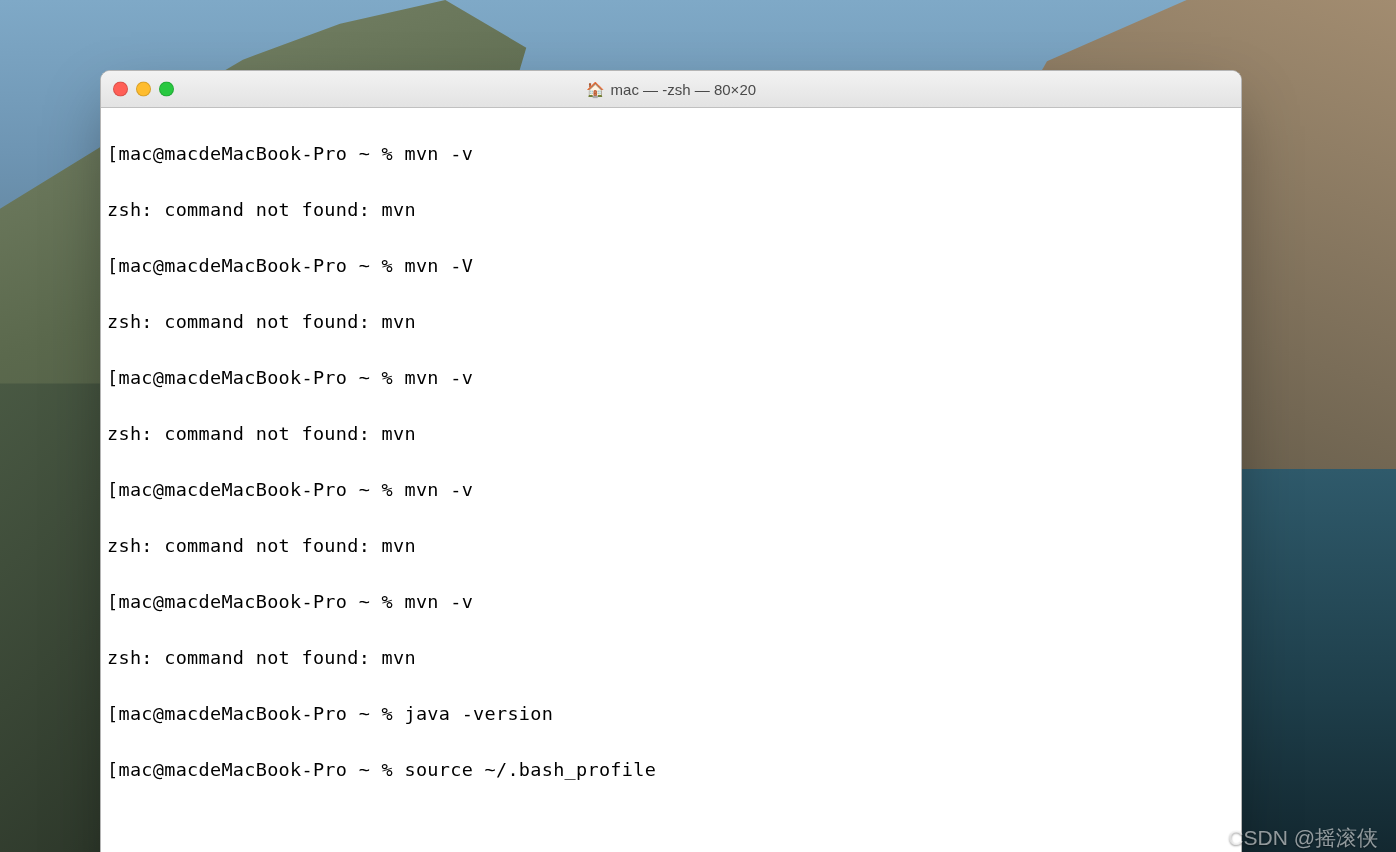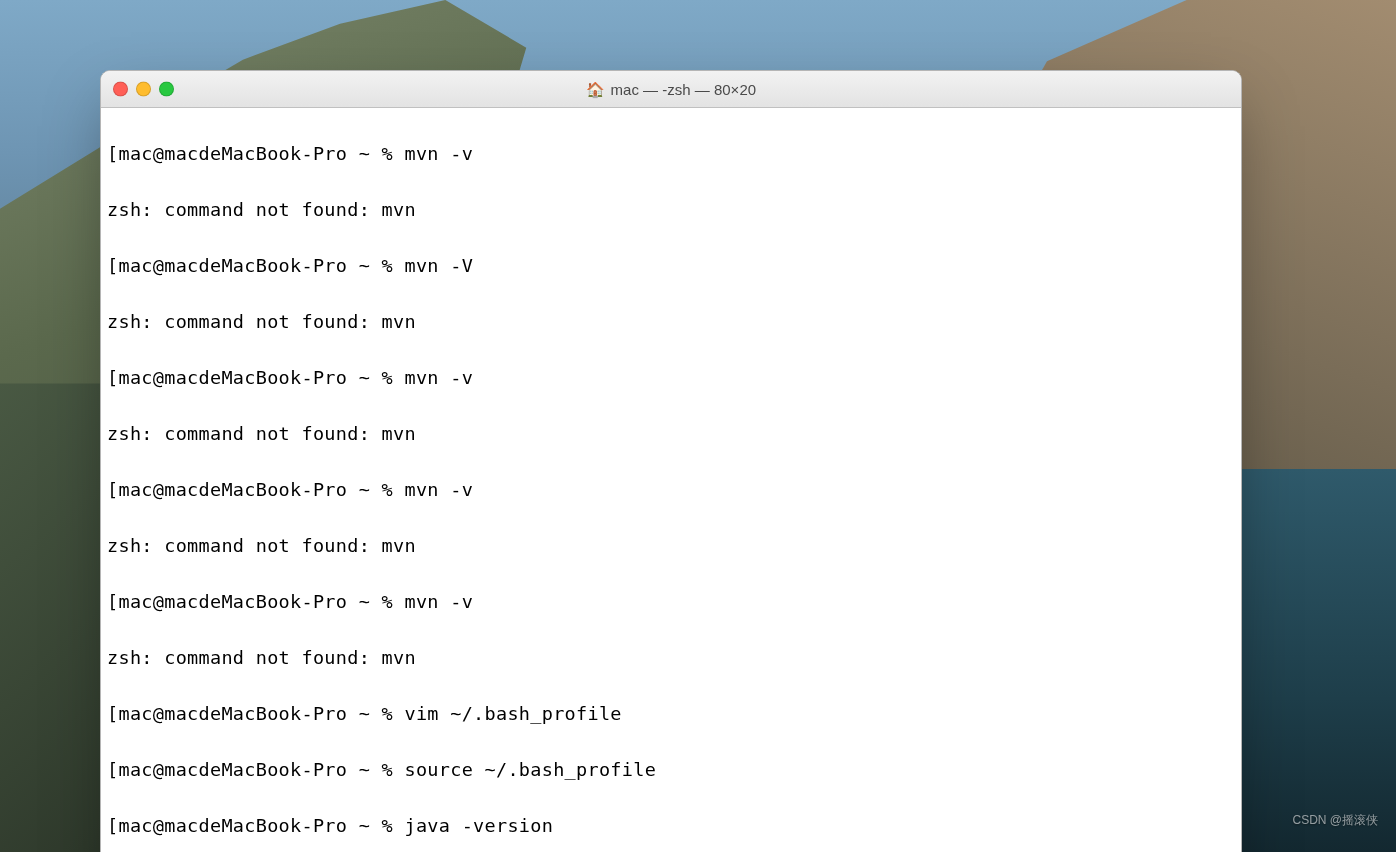--- a/index.html
+++ b/index.html
@@ -63,21 +63,21 @@
     font-family: "SF Mono","Menlo","Monaco","Consolas",monospace;
     font-size:18.5px;
     line-height:28px;
     letter-spacing:0.3px;
     color:var(--term-fg);
     white-space:pre;
     min-height:640px;
   }
   .term-body .line { display:block; }
   .bracket { color:var(--term-fg); }
-  .watermark { position:absolute; right:18px; bottom:23px; color:var(--watermark); font-size:12px; text-shadow:0 1px 2px rgba(0,0,0,0.4); }
+  .watermark { position:absolute; right:18px; bottom:0; color:var(--watermark); font-size:21px; text-shadow:0 1px 2px rgba(0,0,0,0.4); }
 </style>
 </head>
 <body>
 
 <div class="desktop">
   <div class="mountain1"></div>
   <div class="mountain2"></div>
   <div class="sea"></div>
   <div class="cliff"></div>
 
@@ -98,23 +98,22 @@
 <span class="line"><span class="bracket">[</span><span>mac@macdeMacBook-Pro</span> <span>~</span> <span>%</span> <span>mvn -v</span></span>
 <span class="line">zsh: command not found: mvn</span>
 <span class="line"><span class="bracket">[</span><span>mac@macdeMacBook-Pro</span> <span>~</span> <span>%</span> <span>mvn -V</span></span>
 <span class="line">zsh: command not found: mvn</span>
 <span class="line"><span class="bracket">[</span><span>mac@macdeMacBook-Pro</span> <span>~</span> <span>%</span> <span>mvn -v</span></span>
 <span class="line">zsh: command not found: mvn</span>
 <span class="line"><span class="bracket">[</span><span>mac@macdeMacBook-Pro</span> <span>~</span> <span>%</span> <span>mvn -v</span></span>
 <span class="line">zsh: command not found: mvn</span>
 <span class="line"><span class="bracket">[</span><span>mac@macdeMacBook-Pro</span> <span>~</span> <span>%</span> <span>mvn -v</span></span>
 <span class="line">zsh: command not found: mvn</span>
-<span class="line"><span class="bracket">[</span><span>mac@macdeMacBook-Pro</span> <span>~</span> <span>%</span> <span>vim ~/.bash_profile</span></span>
+<span class="line"><span class="bracket">[</span><span>mac@macdeMacBook-Pro</span> <span>~</span> <span>%</span> <span>java -version</span></span>
 <span class="line"><span class="bracket">[</span><span>mac@macdeMacBook-Pro</span> <span>~</span> <span>%</span> <span>source ~/.bash_profile</span></span>
-<span class="line"><span class="bracket">[</span><span>mac@macdeMacBook-Pro</span> <span>~</span> <span>%</span> <span>java -version</span></span>
 
 
 
 
 
 
 
 
 
 

